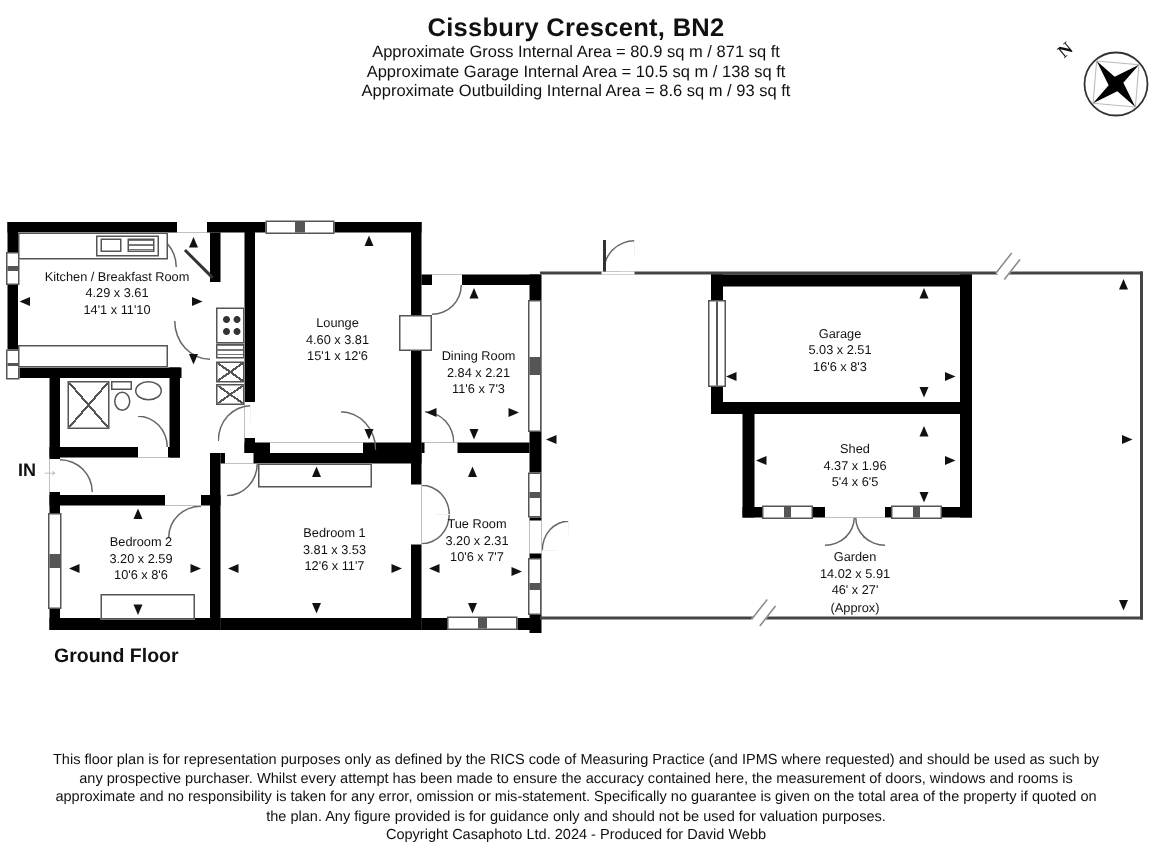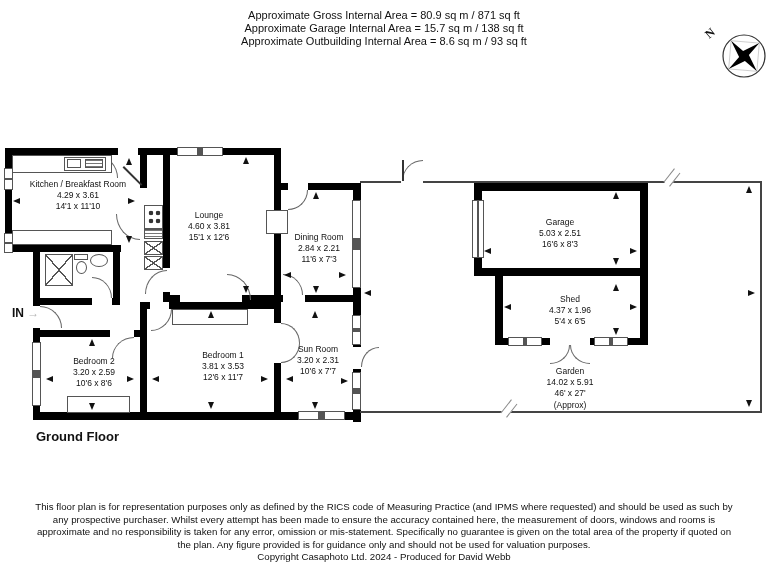--- a/index.html
+++ b/index.html
@@ -59,22 +59,23 @@
   .footer { position:absolute; left:34px; top:501px; width:700px; text-align:center;
             font-size:9.7px; line-height:12.6px; }
   .footer p { margin:0; }
 </style>
 </head>
 <body>
 
 <div class="page">
 
   <div class="header">
+    <div class="title">Cissbury Crescent, BN2</div>
     <div class="sub">Approximate Gross Internal Area = 80.9 sq m / 871 sq ft</div>
-    <div class="sub">Approximate Garage Internal Area = 15.7 sq m / 138 sq ft</div>
+    <div class="sub">Approximate Garage Internal Area = 10.5 sq m / 138 sq ft</div>
     <div class="sub">Approximate Outbuilding Internal Area = 8.6 sq m / 93 sq ft</div>
   </div>
 
   <div class="north">N</div>
   <svg class="compass" width="60" height="60">
     <circle cx="30" cy="30" r="21" fill="none" stroke="#333" stroke-width="1.2"></circle>
     <polygon points="17.1,14.7 45.3,17.1 42.9,45.3 14.7,42.9" fill="none" stroke="#bbb" stroke-width="0.7"></polygon>
     <polygon points="17.1,14.7 29.1,25.1 45.3,17.1 34.9,29.1 42.9,45.3 30.9,34.9 14.7,42.9 25.1,30.9" fill="#000"></polygon>
   </svg>
 
@@ -209,42 +210,42 @@
   <div class="ar up" style="left:746px;top:186px"></div>
   <div class="ar down" style="left:746px;top:400px"></div>
   <div class="ar right" style="left:748px;top:290px"></div>
   <div class="ar left" style="left:364px;top:290px"></div>
 
   <div class="room-label" style="left:78px;top:179px">
     <div>Kitchen / Breakfast Room</div>
     <div>4.29 x 3.61</div>
     <div>14'1 x 11'10</div>
   </div>
-  <div class="room-label" style="left:209px;top:210px">
+  <div class="room-label" style="left:225px;top:210px">
     <div>Lounge</div>
     <div>4.60 x 3.81</div>
     <div>15'1 x 12'6</div>
   </div>
   <div class="room-label" style="left:319px;top:232px">
     <div>Dining Room</div>
     <div>2.84 x 2.21</div>
     <div>11'6 x 7'3</div>
   </div>
   <div class="room-label" style="left:94px;top:356px">
     <div>Bedroom 2</div>
     <div>3.20 x 2.59</div>
     <div>10'6 x 8'6</div>
   </div>
   <div class="room-label" style="left:223px;top:350px">
     <div>Bedroom 1</div>
     <div>3.81 x 3.53</div>
     <div>12'6 x 11'7</div>
   </div>
   <div class="room-label" style="left:318px;top:344px">
-    <div>Sun Room</div>
+    <div>Tue Room</div>
     <div>3.20 x 2.31</div>
     <div>10'6 x 7'7</div>
   </div>
   <div class="room-label" style="left:560px;top:217px">
     <div>Garage</div>
     <div>5.03 x 2.51</div>
     <div>16'6 x 8'3</div>
   </div>
   <div class="room-label" style="left:570px;top:294px">
     <div>Shed</div>

